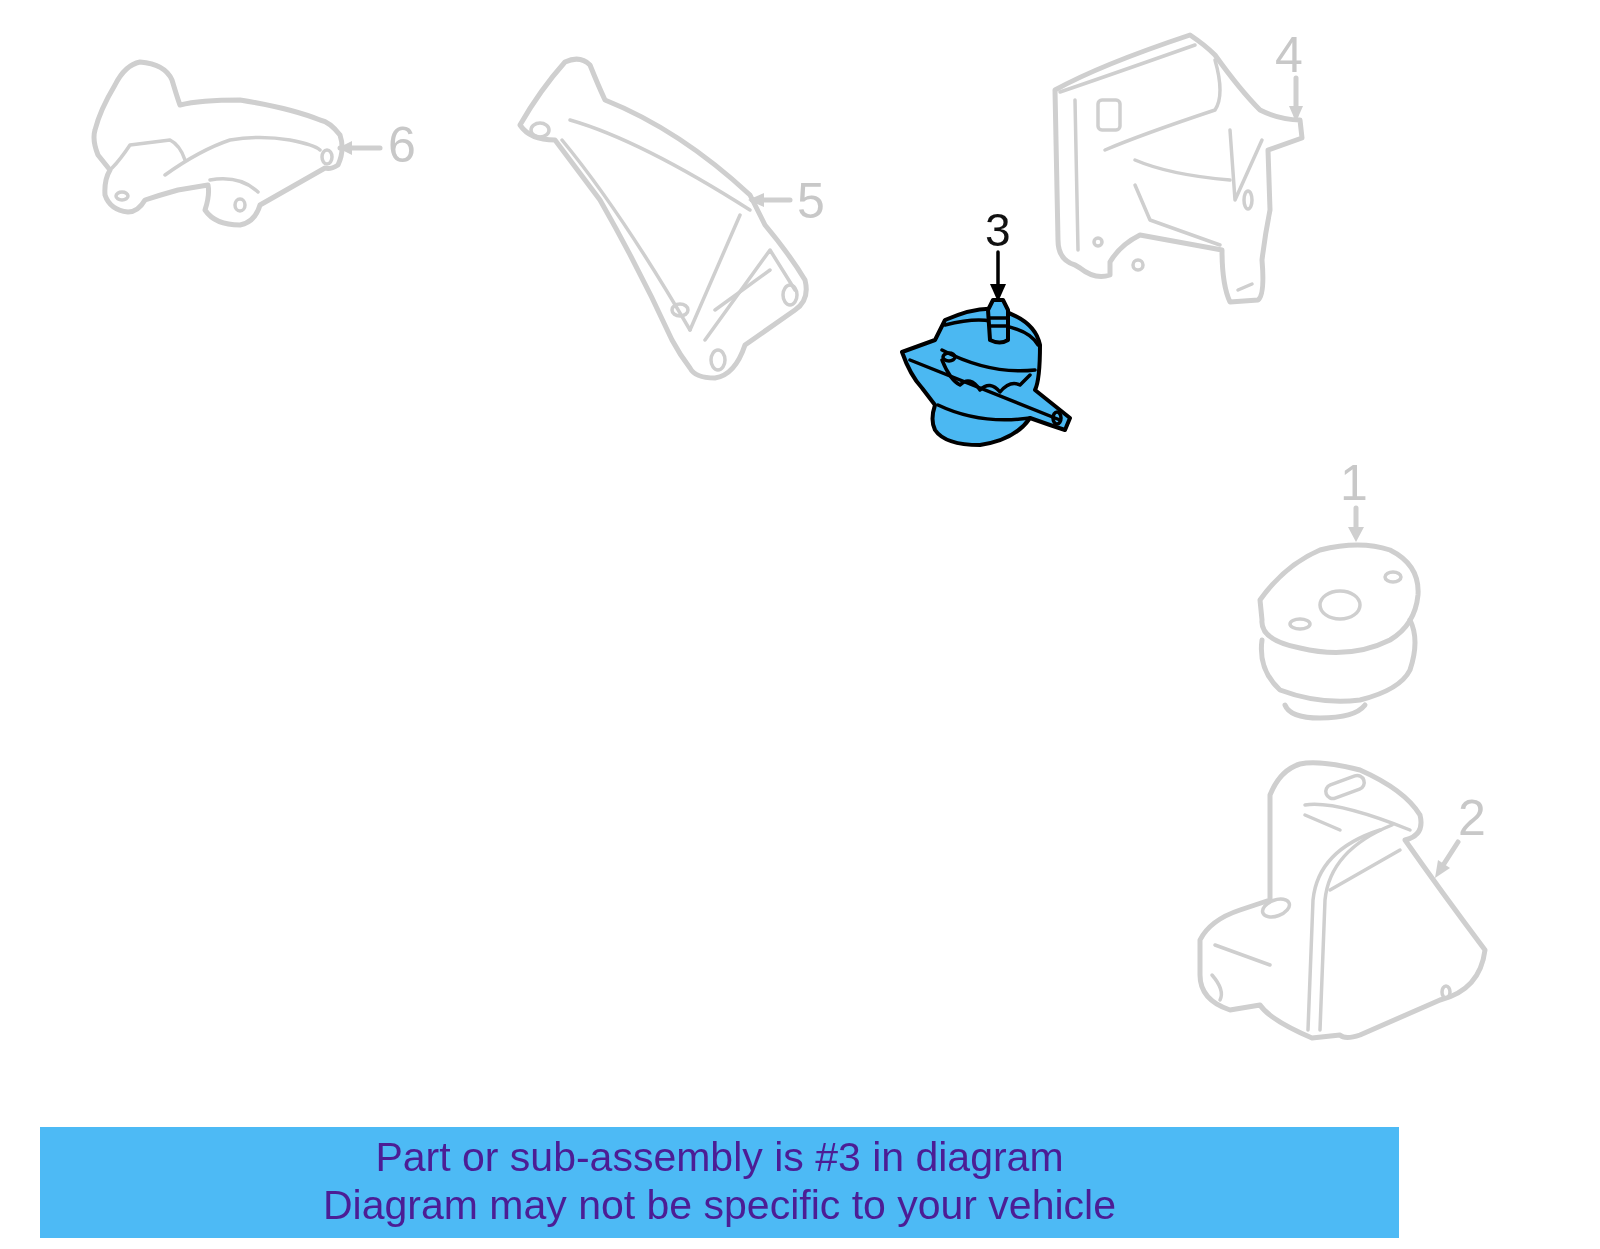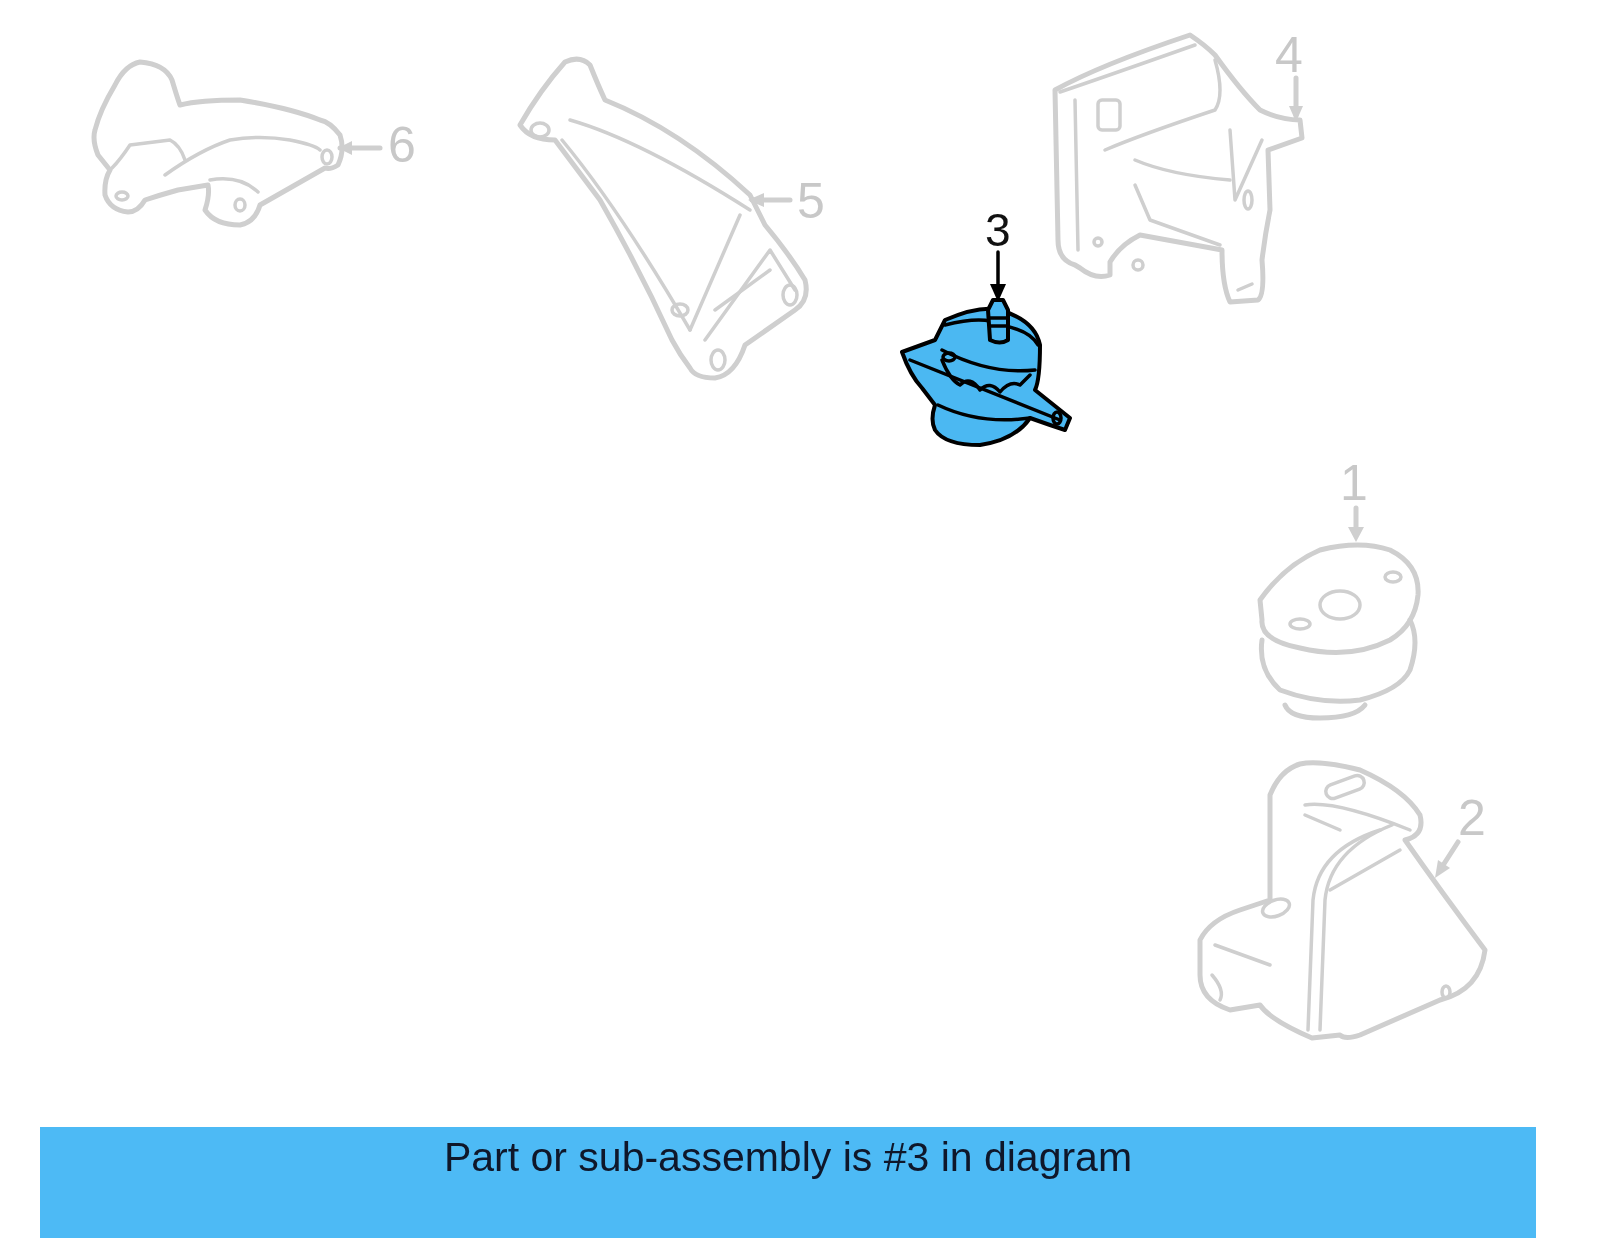--- a/index.html
+++ b/index.html
@@ -4,21 +4,21 @@
 <style>
   html, body { margin: 0; padding: 0; background: #ffffff; }
   body { width: 1600px; height: 1249px; position: relative; overflow: hidden; font-family: "Liberation Sans", sans-serif; }
   #diagram { position: absolute; left: 0; top: 0; width: 1600px; height: 1120px; }
   .ghost { fill: none; stroke: #cfcfcf; stroke-width: 5; stroke-linejoin: round; stroke-linecap: round; }
   .ghost-thin { fill: none; stroke: #cfcfcf; stroke-width: 3.5; stroke-linejoin: round; stroke-linecap: round; }
   .callout-ghost { font-family: "Liberation Sans", sans-serif; font-size: 50px; fill: #c8c8c8; }
   .callout-active { font-family: "Liberation Sans", sans-serif; font-size: 46px; fill: #111111; }
   .hl { fill: #4bb8f2; stroke: #000; stroke-width: 4; stroke-linejoin: round; stroke-linecap: round; }
   .hl-line { fill: none; stroke: #000; stroke-width: 3.5; stroke-linejoin: round; stroke-linecap: round; }
-  #banner { position: absolute; left: 40px; top: 1127px; width: 1496px; height: 111px; background: #4dbaf5; text-align: center; color: #0f172a; }
+  #banner { position: absolute; left: 40px; top: 1127px; width: 1359px; height: 111px; background: #4dbaf5; text-align: center; color: #4c1d95; }
   #banner .line { font-size: 41px; line-height: 48px; display: block; }
   #banner .line1 { padding-top: 6px; }
 </style>
 </head>
 <body>
 
 <svg id="diagram" viewBox="0 0 1600 1120" xmlns="http://www.w3.org/2000/svg">
 
   <g>
     <path class="ghost" d="M95,130 Q100,110 115,85 Q125,65 140,62 Q165,64 172,80 Q178,100 180,105 Q200,100 240,100 Q290,108 320,120 Q330,122 340,135 Q345,150 338,165 Q330,170 325,168 L260,205 Q255,222 240,225 Q215,225 205,210 Q210,195 208,185 L178,190 Q160,195 145,200 Q138,212 128,212 Q110,210 105,195 Q104,180 110,170 L98,155 Q92,140 95,130 Z"></path>
@@ -108,13 +108,14 @@
     <ellipse class="ghost-thin" cx="1276" cy="908" rx="14" ry="8" transform="rotate(-20 1276 908)"></ellipse>
     <ellipse class="ghost-thin" cx="1446" cy="992" rx="4" ry="6"></ellipse>
     <path class="ghost" d="M1458,842 L1440,870"></path>
     <path d="M1435,878 L1438,860 L1450,868 Z" fill="#cfcfcf"></path>
   </g>
   <text class="callout-ghost" x="1458" y="835">2</text>
 </svg>
 
 <div id="banner">
   <span class="line line1">Part or sub-assembly is #3 in diagram</span>
+  <span class="line line2">Diagram may not be specific to your vehicle</span>
 </div>
 
 </body></html>

